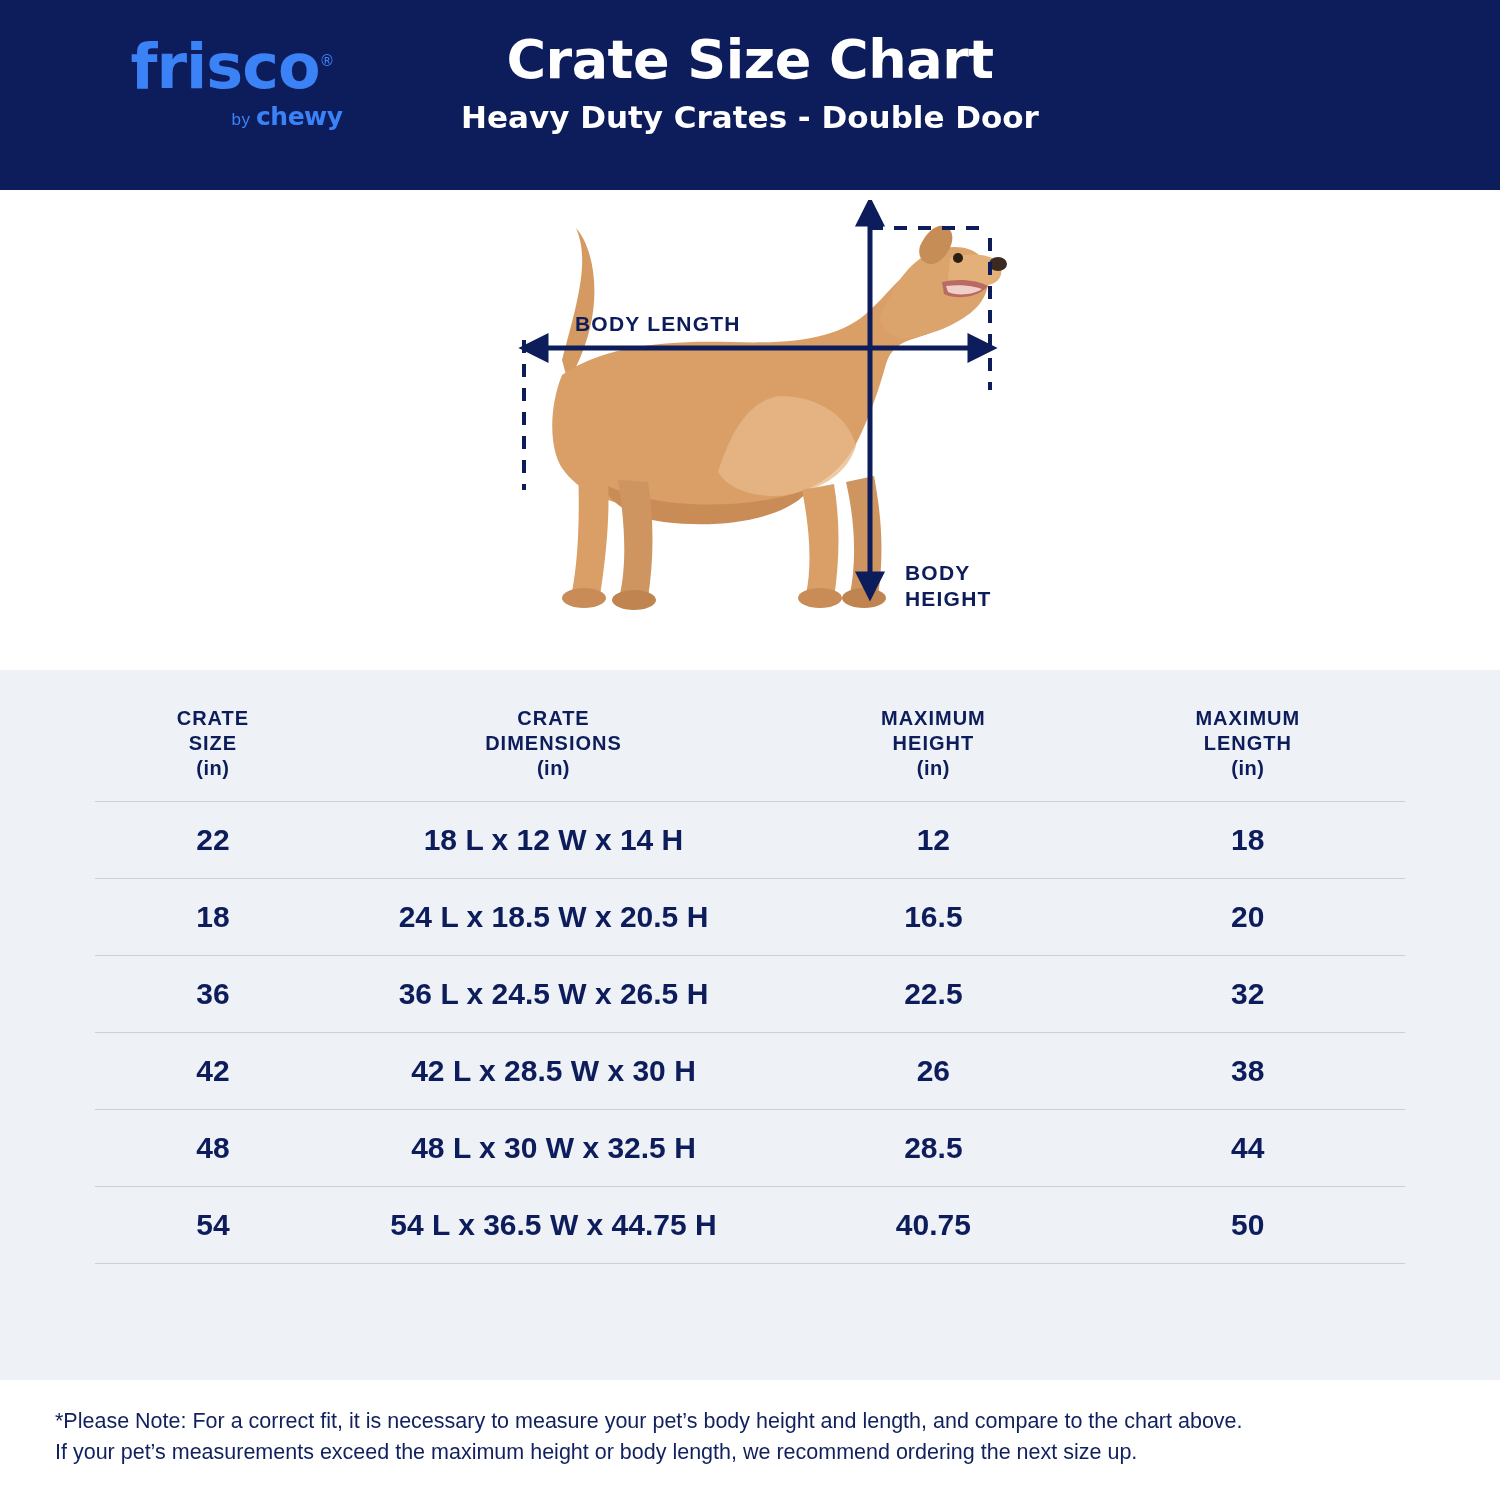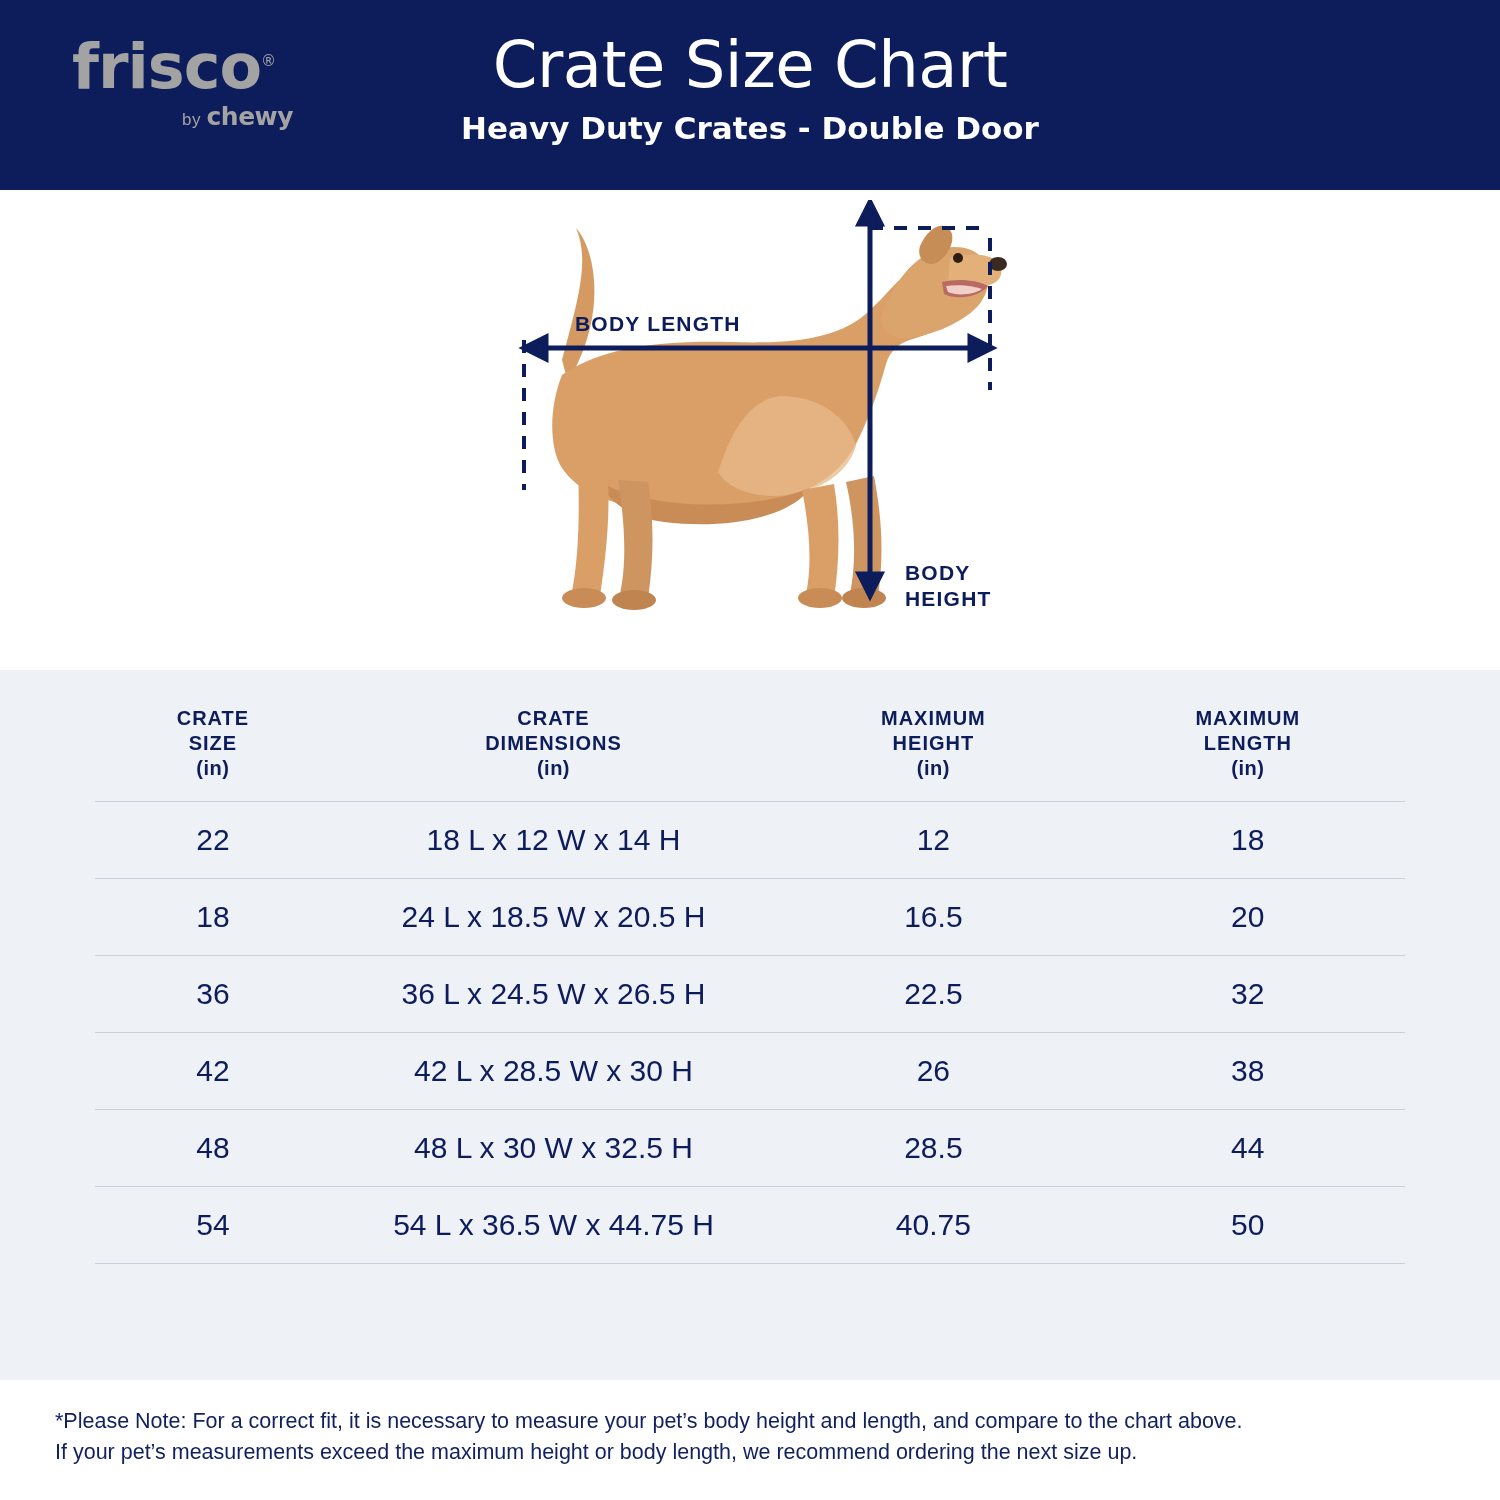--- a/index.html
+++ b/index.html
@@ -28,21 +28,22 @@
     background: #0d1c5b;
     height: 190px;
     position: relative;
     flex: 0 0 auto;
   }
   .logo-wrap {
     position: absolute;
     left: 72px;
     top: 36px;
     width: 320px;
-    color: #a3a3a3;
+    color: #3b82f6;
+    text-align: center;
   }
   .logo-word {
     font-size: 62px;
     font-weight: bold;
     letter-spacing: -1px;
     line-height: 1;
     font-family: "DejaVu Sans", sans-serif;
     position: relative;
     display: inline-block;
   }
@@ -71,22 +72,22 @@
   }
   .header-titles {
     position: absolute;
     left: 0;
     right: 0;
     top: 30px;
     text-align: center;
     color: #ffffff;
   }
   .header-title {
-    font-size: 64px;
-    font-weight: normal;
+    font-size: 54px;
+    font-weight: bold;
     letter-spacing: -0.5px;
     line-height: 1.1;
     font-family: "DejaVu Sans", sans-serif;
   }
   .header-subtitle {
     font-size: 31px;
     font-weight: bold;
     margin-top: 10px;
     letter-spacing: 0px;
     font-family: "DejaVu Sans", sans-serif;
@@ -153,21 +154,21 @@
     vertical-align: top;
   }
   table.size-table th .unit {
     display: block;
     font-weight: bold;
     letter-spacing: 0.5px;
   }
   table.size-table td {
     text-align: center;
     font-size: 30px;
-    font-weight: normal;
+    font-weight: bold;
     padding: 21px 4px;
     border-top: 1px solid #c9d1de;
   }
   table.size-table tr.last-row td {
     border-bottom: 1px solid #c9d1de;
   }
   .col-size { width: 18%; }
   .col-dims { width: 34%; }
   .col-height { width: 24%; }
   .col-length { width: 24%; }

